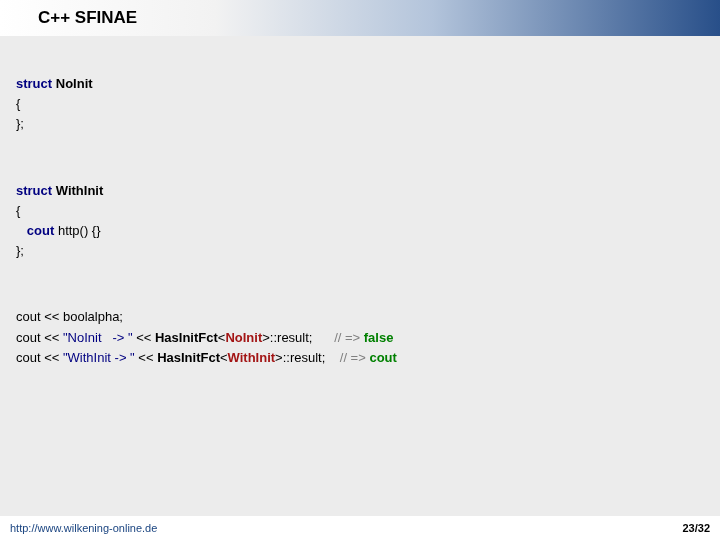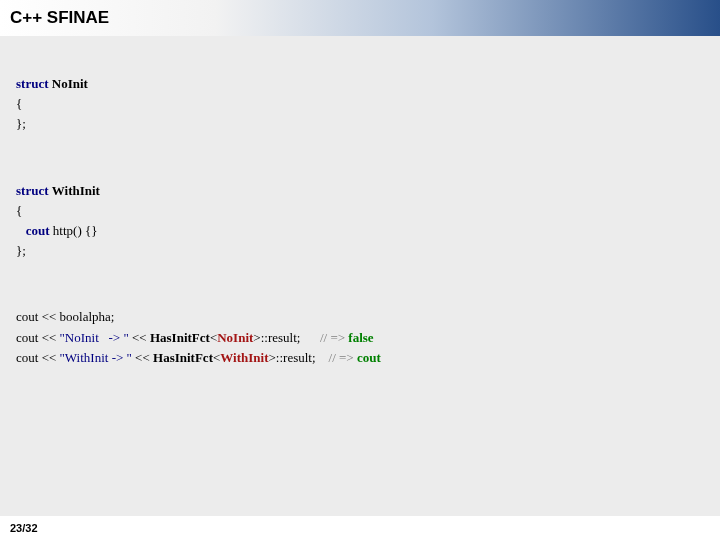--- a/index.html
+++ b/index.html
@@ -13,24 +13,25 @@
     height: 36px;
     background: linear-gradient(90deg, #ffffff 0%, #f2f2f2 30%, #b3c4db 60%, #284f89 100%);
     display: flex;
     align-items: center;
     padding-left: 10px;
   }
   .title-bar h1 {
     font-size: 17px;
     font-weight: bold;
     color: #000;
+    margin-left: 28px;
   }
   .code-area {
     padding: 18px 16px 0 16px;
-    font-family: Liberation Serif, serif;
+    font-family: Liberation Sans, sans-serif;
     font-size: 13px;
     line-height: 1.55;
     color: #000;
     white-space: pre;
   }
   .kw   { color: #000080; font-weight: bold; }
   .typ  { color: #a31515; font-weight: bold; }
   .str  { color: #000080; }
   .cmt  { color: #808080; }
   .val  { color: #008000; font-weight: bold; }
@@ -64,14 +65,15 @@
 <div class="block"><span class="kw">struct</span> <span class="cls">WithInit</span>
 <span>{</span>
    <span class="kw">cout</span><span> http() {}</span>
 <span>};</span></div>
 <div class="block"><span>cout &lt;&lt; boolalpha;</span>
 <span>cout &lt;&lt; </span><span class="str">"NoInit   -&gt; "</span><span> &lt;&lt; </span><span class="cls">HasInitFct</span><span>&lt;</span><span class="typ">NoInit</span><span>&gt;::result;</span><span>      </span><span class="cmt">// =&gt; </span><span class="val">false</span>
 <span>cout &lt;&lt; </span><span class="str">"WithInit -&gt; "</span><span> &lt;&lt; </span><span class="cls">HasInitFct</span><span>&lt;</span><span class="typ">WithInit</span><span>&gt;::result;</span><span>    </span><span class="cmt">// =&gt; </span><span class="val">cout</span></div>
 </div>
 
 <div class="footer">
+  <span class="footer-left">http://www.wilkening-online.de</span>
   <span class="footer-right">23/32</span>
 </div>
 
 </body></html>

